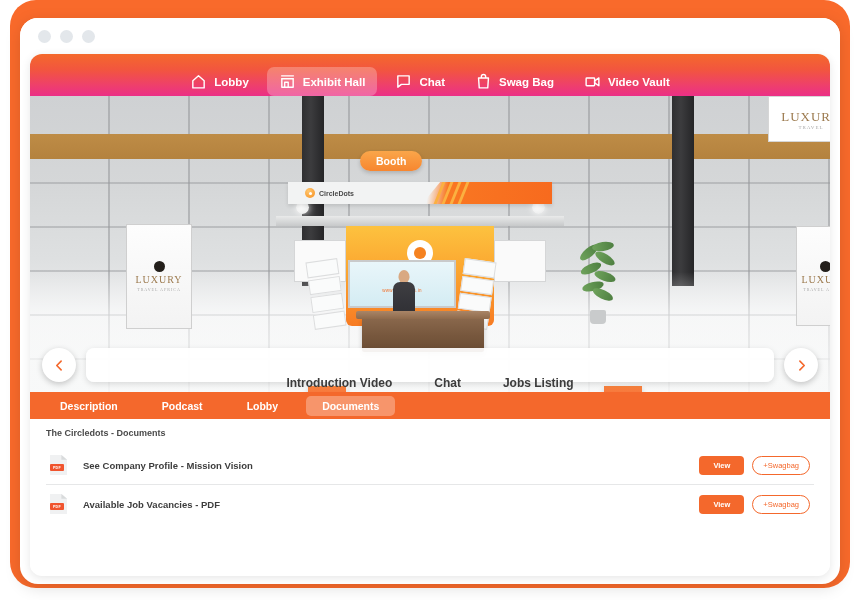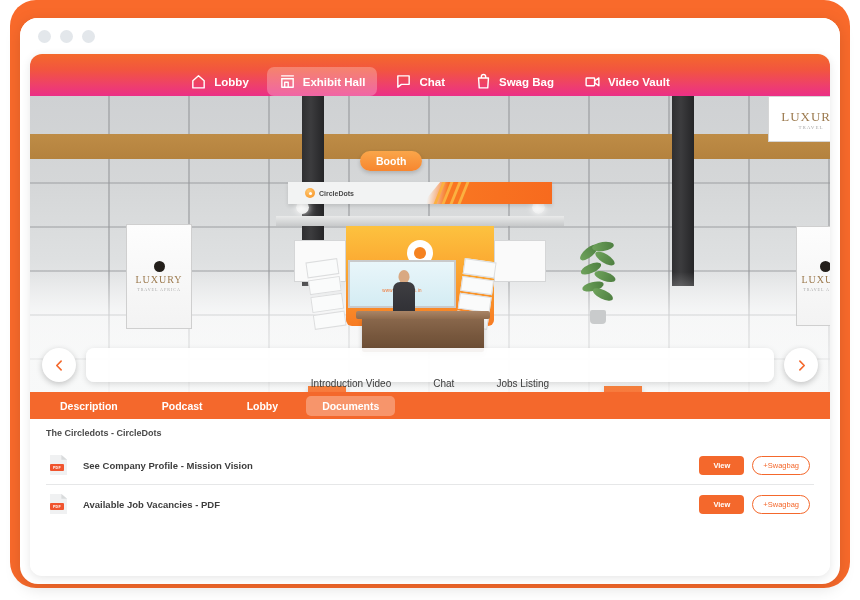--- a/index.html
+++ b/index.html
@@ -311,21 +311,21 @@
   }
   .arrow-btn svg { width:13px; height:13px; }
   #action-center {
     flex:1; height:34px;
     background: rgba(255,255,255,0.93);
     border-radius:8px;
     box-shadow:0 2px 6px rgba(0,0,0,0.13);
     display:flex; align-items:center; justify-content:center; gap:42px;
   }
   .action-link {
-    font-size:10px; font-weight:normal; color:#3C3C3C; cursor:pointer;margin-top:36px;
+    font-size:12px; font-weight:bold; color:#3C3C3C; cursor:pointer;margin-top:36px;
   }
 
   
   #tabs {
     height:27px;
     background:#F4682C;
     display:flex; align-items:center;
     padding-left:14px; gap:12px;
   }
   .tab {
@@ -572,21 +572,21 @@
       </div>
 
       <div id="tabs">
         <div class="tab">Description</div>
         <div class="tab">Podcast</div>
         <div class="tab">Lobby</div>
         <div class="tab active">Documents</div>
       </div>
 
       <div id="panel">
-        <div id="panel-title">The Circledots - CircleDots</div>
+        <div id="panel-title">The Circledots - Documents</div>
 
         <div class="doc-row">
           <span class="pdf-icon">
             <span class="pdf-page"></span>
             <span class="pdf-fold"></span>
             <span class="pdf-tag">PDF</span>
           </span>
           <span class="doc-title">See Company Profile - Mission Vision</span>
           <span class="doc-actions">
             <button class="btn-view">View</button>

